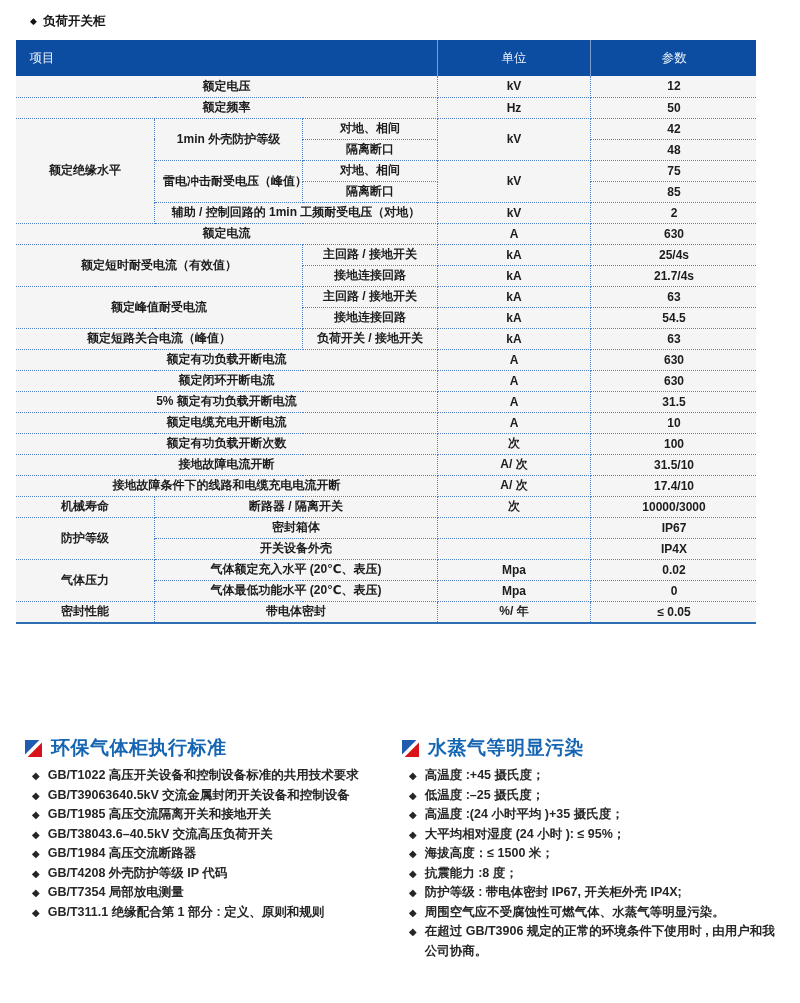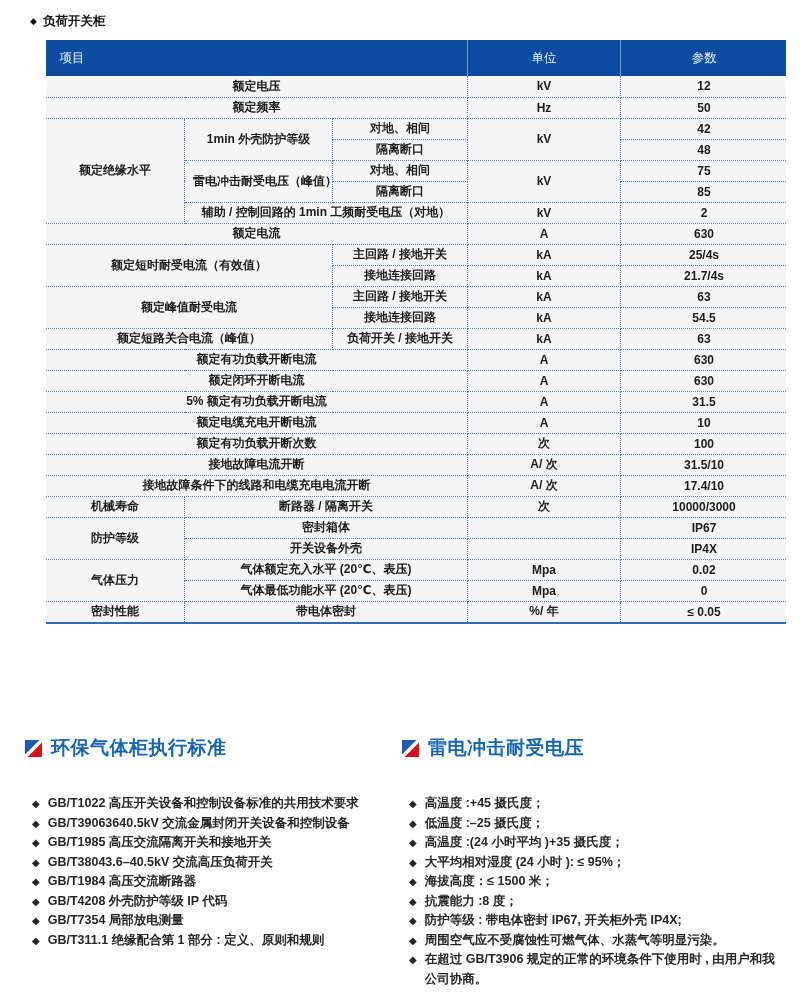--- a/index.html
+++ b/index.html
@@ -7,38 +7,38 @@
     --sec:#1565b3; --mkb:#1f5cb0; --mkr:#d8121a;
   }
   *{box-sizing:border-box;}
   body{margin:0;background:#ffffff;font-family:"Liberation Sans","DejaVu Sans",sans-serif;}
   .page{position:relative;width:800px;min-height:1003px;background:#fff;overflow:hidden;}
 
   .page-title{position:absolute;left:30px;top:13px;display:flex;align-items:center;gap:6px;
     font-size:12.5px;font-weight:700;color:#141414;}
   .page-title .dm{font-size:9px;line-height:1;}
 
-  .table-wrap{position:absolute;left:46px;top:40px;width:740px;overflow:hidden;
+  .table-wrap{position:absolute;left:16px;top:40px;width:740px;overflow:hidden;
     border-bottom:2px solid var(--tbl-bottom);}
   table{border-collapse:collapse;table-layout:fixed;width:742px;margin-left:-1px;}
   th{background:var(--hdr);color:#eef3fb;height:36px;font-size:12.5px;font-weight:500;border:none;}
   th.h-item{text-align:left;padding:0 14px;}
   th.h-sep{border-left:1px solid rgba(255,255,255,.45);text-align:center;padding:7px 6px;}
   td{background:var(--row);border:1px dotted var(--dot);height:21px;padding:1px 8px;
     font-size:12px;color:#1c1c1c;white-space:nowrap;overflow:hidden;}
   td.i{text-align:center;font-weight:700;}
   td.ic{text-align:center;font-weight:700;}
   td.u,td.p{text-align:center;font-weight:700;}
   tbody tr:first-child td{border-top-style:hidden;}
   tbody tr:last-child td{border-bottom-style:hidden;}
 
   .sections{position:absolute;left:25px;top:735px;width:760px;display:flex;}
   .section-left{width:367px;margin-right:10px;flex:0 0 auto;}
   .section-right{flex:1;}
-  .sec-head{display:flex;align-items:center;gap:9px;margin-bottom:33px;}
+  .sec-head{display:flex;align-items:center;gap:9px;margin-bottom:5px;}
   .marker{width:17px;height:17px;flex:0 0 auto;}
   .marker .tri-b{fill:var(--mkb);}
   .marker .tri-r{fill:var(--mkr);}
   .sec-title{font-size:19px;font-weight:700;color:var(--sec);letter-spacing:.5px;}
   ul.sec-list{list-style:none;margin:0;padding:0 0 0 7px;}
   ul.sec-list li{display:flex;gap:8px;font-size:12.5px;line-height:19.5px;
     color:#262626;font-weight:600;margin:0;}
   ul.sec-list .dm{font-size:10px;line-height:19.5px;flex:0 0 auto;}
 </style>
 </head>
@@ -255,21 +255,21 @@
           </li>
         </ul>
     </div>
 
     <div class="section-right">
       <div class="sec-head">
         <svg class="marker" viewBox="0 0 20 20">
           <polygon class="tri-b" points="0,0 17,0 0,17"></polygon>
           <polygon class="tri-r" points="20,3 20,20 3,20"></polygon>
         </svg>
-        <span class="sec-title">雷电冲击耐受电压</span>
+        <span class="sec-title">水蒸气等明显污染</span>
       </div>
       <ul class="sec-list">
           <li>
             <span class="dm">◆</span>
             <span>高温度 :+45 摄氏度；</span>
           </li>
           <li>
             <span class="dm">◆</span>
             <span>低温度 :–25 摄氏度；</span>
           </li>

